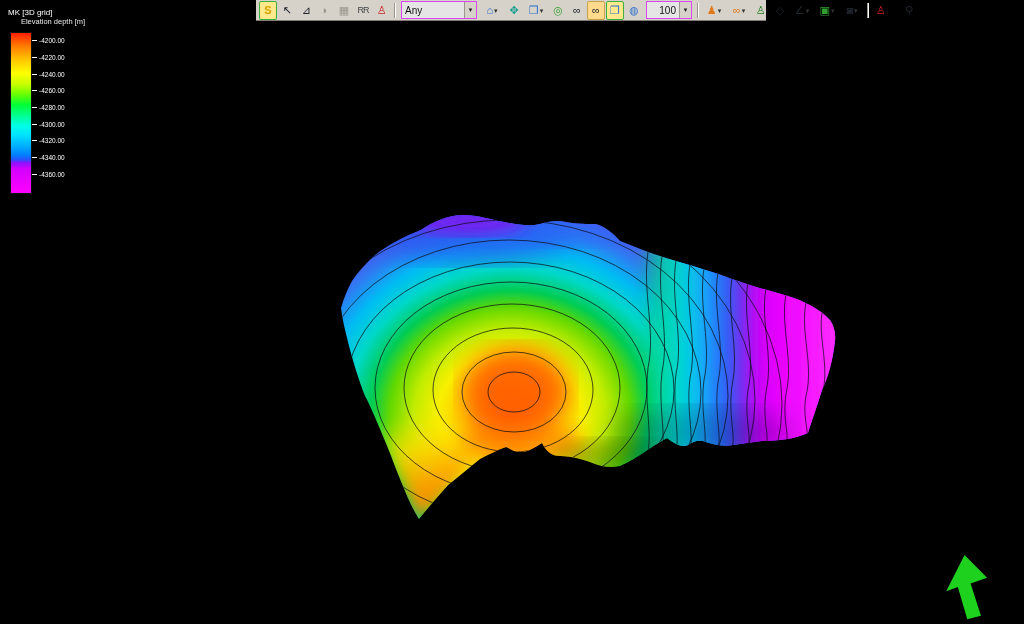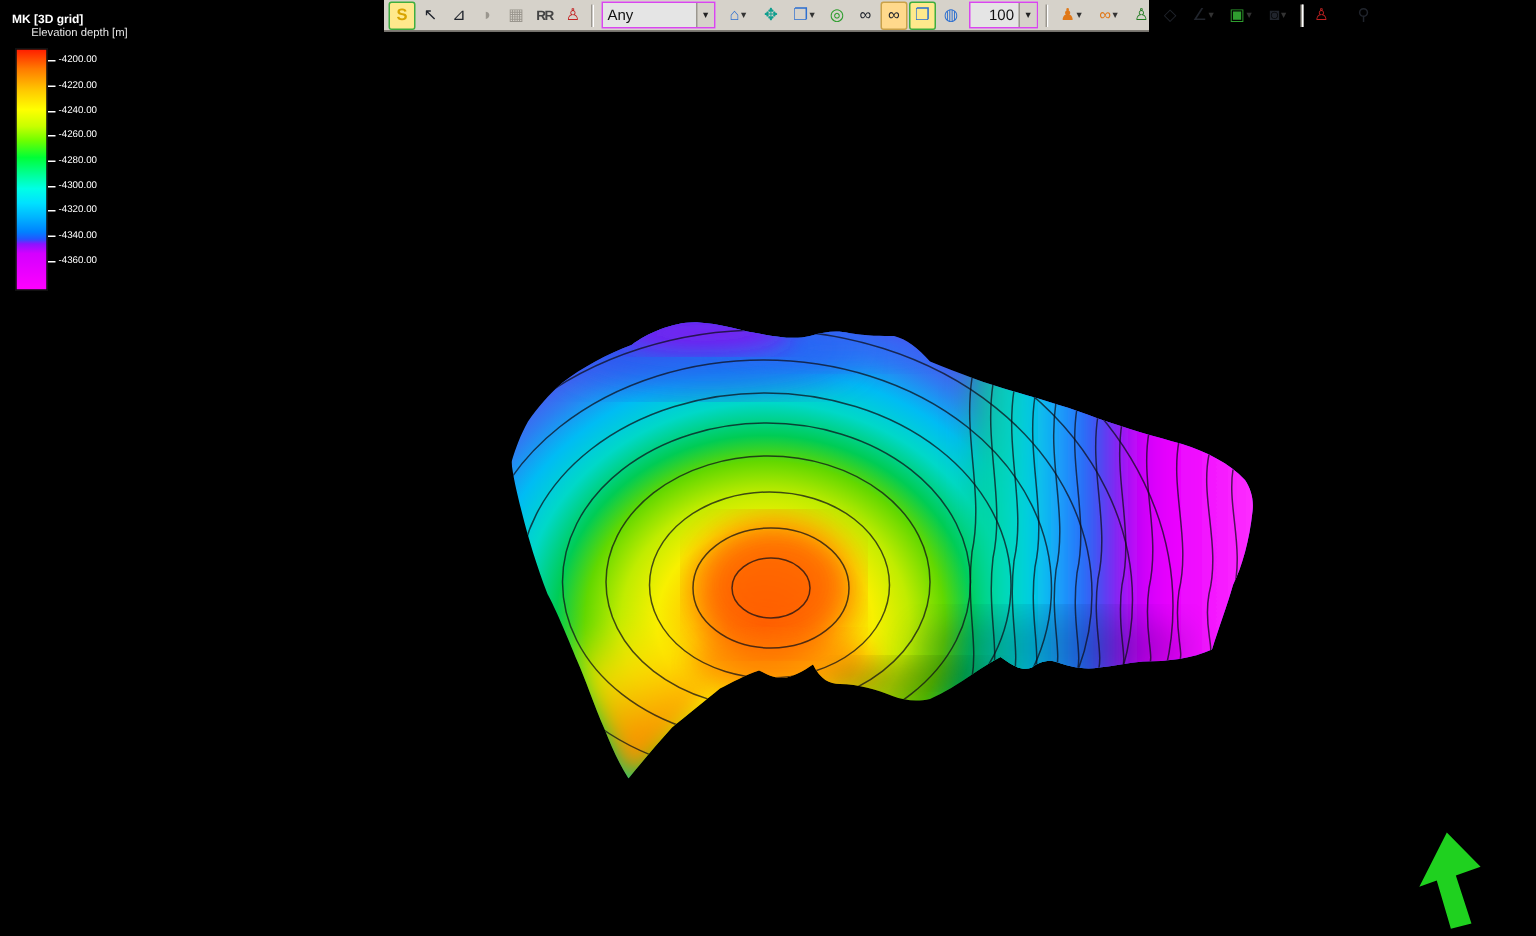--- a/index.html
+++ b/index.html
@@ -20,36 +20,36 @@
   .tbtn.w20{width:22px;}
   .glyph{display:inline-block;}
   .g-yellow{color:#d8a400;font-weight:bold;}
   .g-blue{color:#2d6fd0;}
   .g-teal{color:#0f9e8e;}
   .g-green{color:#2f9e2f;}
   .g-dgreen{color:#1f7a1f;}
   .g-orange{color:#e07818;}
   .g-red{color:#c32222;}
   .g-dark{color:#20242c;}
-  .g-rr{font-size:9px;font-weight:bold;color:#444;letter-spacing:-1px;text-align:right;}
+  .g-rr{font-size:9px;font-weight:normal;color:#444;letter-spacing:-1px;text-align:right;}
   .sep{width:1px;height:15px;background:#9b978f;border-right:1px solid #fff;margin:0 2px;flex:none;}
   .combo{display:flex;align-items:center;height:16px;background:#e5e5e5;
          border:1px solid #d946ef;margin:0 2px;flex:none;}
   .combo .val{font-size:10px;color:#111;padding:0 3px;}
   .combo .dd{width:11px;height:100%;background:#d6d2ca;border-left:1px solid #9b978f;
              display:flex;align-items:center;justify-content:center;font-size:7px;color:#222;}
   .combo.any{width:74px;}
   .combo.any .val{flex:1;}
   .combo.zoom{width:44px;}
   .combo.zoom .val{flex:1;text-align:right;}
   .gap{width:8px;flex:none;}
 
   
   .legend{position:absolute;left:8px;top:8px;color:#fff;}
-  .legend-title{font-size:8px;font-weight:bold;line-height:9px;}
+  .legend-title{font-size:8px;font-weight:normal;line-height:9px;}
   .legend-sub{font-size:7.5px;line-height:9px;color:#e8e8e8;text-align:center;}
   .cbar-wrap{position:relative;margin-top:6px;}
   .cbar{position:absolute;left:2px;top:0;width:20px;height:160px;border:1px solid #111;}
   .tick{position:absolute;left:24px;display:flex;align-items:center;height:6px;}
   .tick-dash{width:5px;height:1px;background:#fff;margin-right:2px;}
   .tick-label{font-size:6.5px;color:#fff;white-space:nowrap;transform:translateY(-0.5px);}
 
   
   #surface{position:absolute;left:0;top:0;}
   #north-arrow{position:absolute;left:938px;top:553px;transform:rotate(-6deg);}

